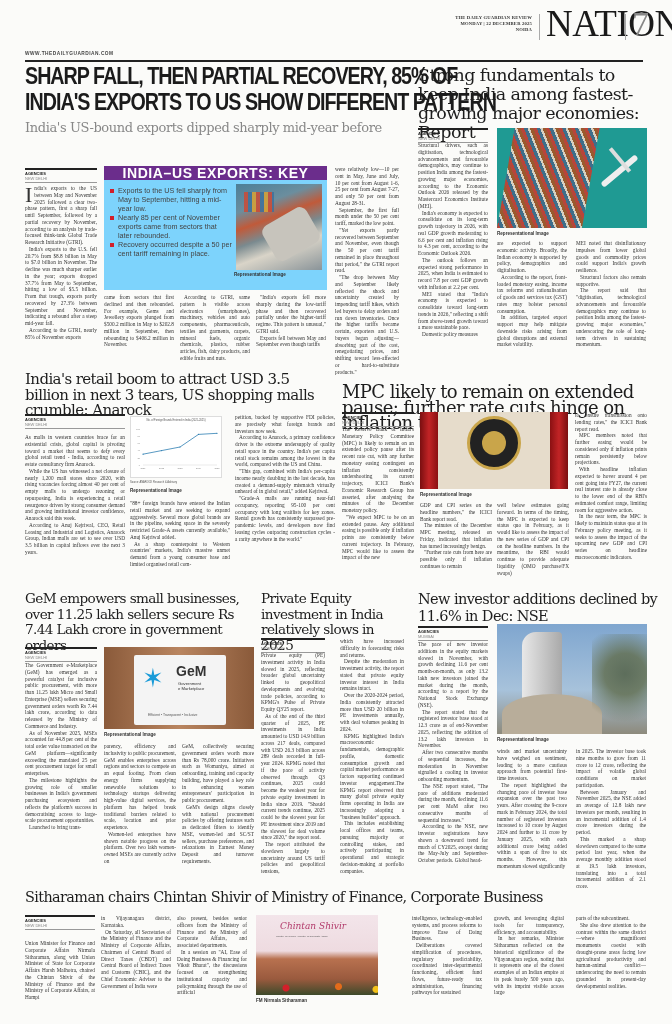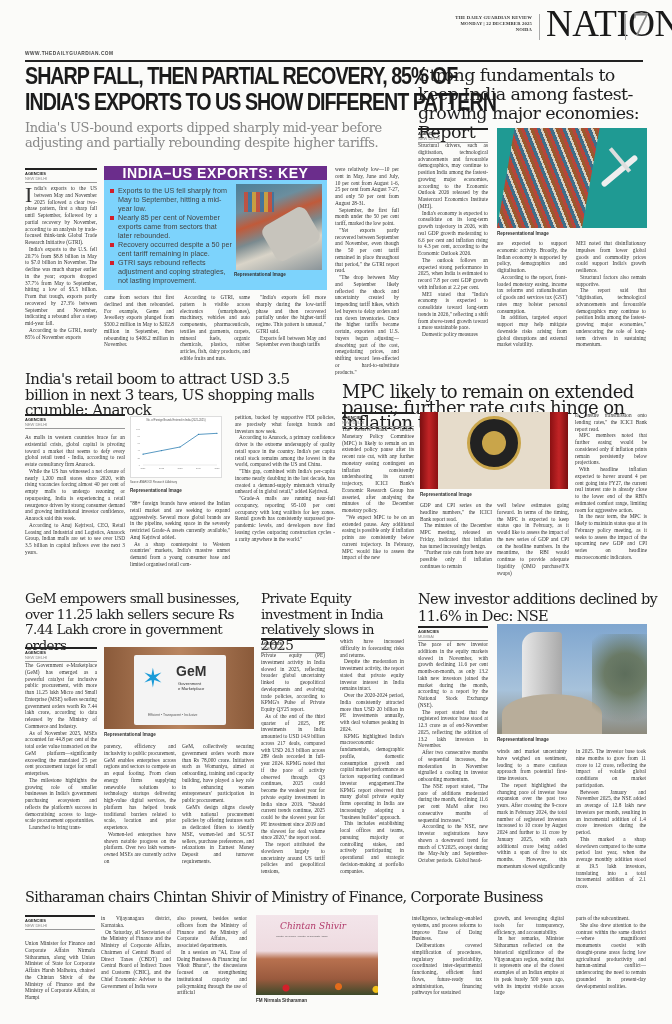--- a/index.html
+++ b/index.html
@@ -44,41 +44,39 @@
 <div class="abs mast-page" style="left:632px;top:4px;">7</div>
 <div class="abs url" style="left:25px;top:51px;">WWW.THEDAILYGUARDIAN.COM</div>
 <div class="abs rule-thick" style="left:25px;top:60px;width:618px;"></div>
 
 <div class="abs headline-sans" style="left:25px;top:63px;">
   <div>SHARP FALL, THEN PARTIAL RECOVERY, 85% OF</div>
   <div>INDIA'S EXPORTS TO US SHOW DIFFERENT PATTERN</div>
 </div>
 <div class="abs deck" style="left:25px;top:120px;width:380px;white-space:nowrap;">
   <div>India's US-bound exports dipped sharply mid-year before</div>
-  <div>adjusting and partially rebounding despite higher tariffs.</div>
 </div>
 
 <div class="abs byline" style="left:25px;top:168px;width:72px;">
   <div class="byline-bar"></div>
   <span class="ag">AGENCIES</span>
   <span class="loc">NEW DELHI</span>
 </div>
 <div class="abs body" style="left:25px;top:185px;width:72px;">
   <p class="first"><span class="dropcap">I</span><span>ndia's exports to the US between May and November 2025 followed a clear two-phase pattern, first a sharp fall until September, followed by a partial recovery by November, according to an analysis by trade-focused think-tank Global Trade Research Initiative (GTRI).</span></p>
   <p>India's exports to the U.S. fell 20.7% from $8.8 billion in May to $7.0 billion in November. The decline was much sharper earlier in the year; exports dropped 37.7% from May to September, hitting a low of $5.5 billion. From that trough, exports partly recovered by 27.3% between September and November, indicating a rebound after a steep mid-year fall.</p>
   <p>According to the GTRI, nearly 85% of November exports</p>
 </div>
 
 <div class="abs box-title" style="left:104px;top:166px;width:223px;">INDIA–US EXPORTS: KEY TAKEAWAYS</div>
 <div class="abs box-body" style="left:104px;top:180px;width:223px;height:110px;">
   <ul class="box-list" style="position:absolute;left:6px;top:6px;width:122px;">
     <li><span class="bullet"></span><span>Exports to the US fell sharply from May to September, hitting a mid-year low.</span></li>
     <li><span class="bullet"></span><span>Nearly 85 per cent of November exports came from sectors that later rebounded.</span></li>
     <li><span class="bullet"></span><span>Recovery occurred despite a 50 per cent tariff remaining in place.</span></li>
-    <li><span class="bullet"></span><span>GTRI says rebound reflects adjustment and coping strategies, not lasting improvement.</span></li>
   </ul>
   <div class="img" style="position:absolute;left:132px;top:4px;width:86px;height:86px;background:linear-gradient(160deg,#4c7f98 0%,#6b8e9e 25%,#c05a3a 40%,#7a8a8f 55%,#d9d4c8 70%,#8a9499 100%);">
     <div style="position:absolute;left:30px;top:30px;width:50px;height:40px;background:#c7c4bc;transform:rotate(-30deg);border-radius:8px;"></div>
     <div style="position:absolute;left:8px;top:8px;width:30px;height:20px;background:repeating-linear-gradient(90deg,#d2462f 0 4px,#3b6f9c 4px 8px,#e0a32c 8px 12px);opacity:0.8;"></div>
   </div>
   <div class="abs caption" style="left:130px;top:92px;">Representational Image</div>
 </div>
 
 <div class="abs body" style="left:104px;top:294px;width:70px;">
   <p class="first">came from sectors that first declined and then rebounded. For example, Gems and Jewellery exports plunged from $500.2 million in May to $202.8 million in September, then rebounding to $406.2 million in November.</p>

